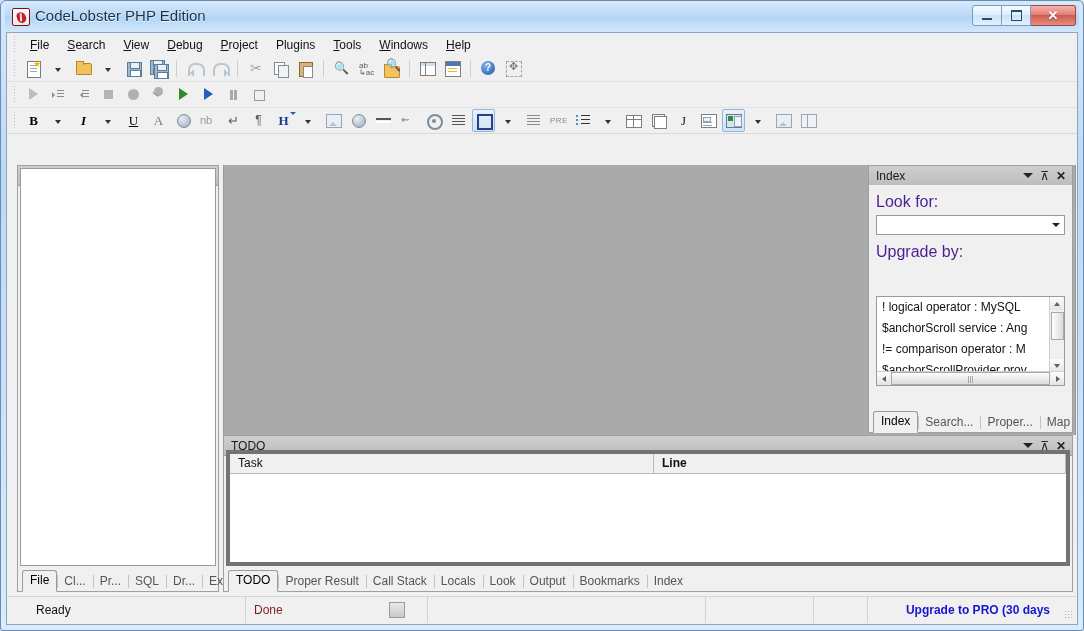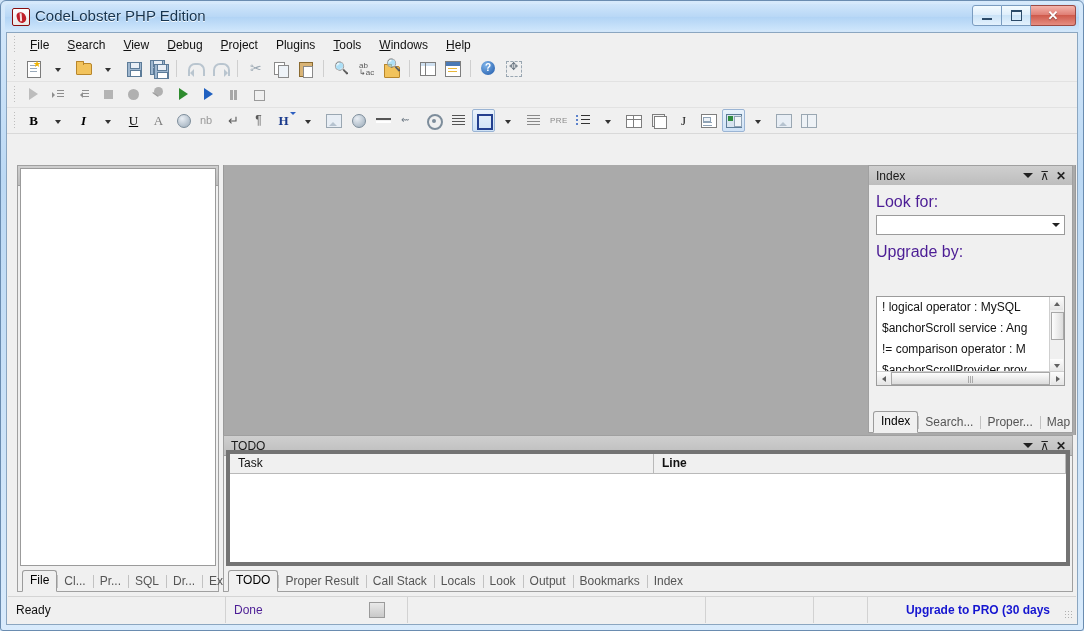--- a/index.html
+++ b/index.html
@@ -213,25 +213,25 @@
   
   #todoPanel{left:215px;right:3px;top:294px;bottom:3px;}
   .todo-table{position:absolute;left:2px;right:2px;top:2px;bottom:25px;background:#fff;border:4px solid #737373;margin-top:12px;}
   .th-row{display:flex;height:19px;background:#f0f0f0;border-bottom:1px solid #b9b9b9;}
   .th{font-size:12px;color:#111;padding:2px 0 0 8px;box-sizing:border-box;border-right:1px solid #b9b9b9;}
   .th.task{width:424px;}
   .th.line{flex:1;font-weight:bold;}
 
   
   .statusbar{position:absolute;left:1px;right:1px;bottom:1px;height:26px;
-     background:#f0f0f0;border-top:1px solid #d4d4d4;display:flex;align-items:stretch;}
+     background:#f0f0f0;border-top:1px solid #d4d4d4;display:flex;align-items:stretch;padding-left:20px;}
   .sb-cell{display:flex;align-items:center;padding:0 8px;font-size:12px;color:#111;
      border-right:1px solid #d2d2d2;box-sizing:border-box;}
   .sb-ready{width:218px;}
-  .sb-done{width:120px;color:#4c1d95;border-right:none;}
+  .sb-done{width:120px;color:#7f1d1d;border-right:none;}
   .sb-prog{width:62px;display:flex;align-items:center;justify-content:center;border-right:1px solid #d2d2d2;}
   .prog-box{width:14px;height:14px;background:linear-gradient(to bottom,#e9e9e9,#c9c9c9);border:1px solid #9a9a9a;}
   .sb-flex{flex:1;border-right:1px solid #d2d2d2;}
   .sb-w1{width:108px;border-right:1px solid #d2d2d2;}
   .sb-w2{width:54px;border-right:1px solid #d2d2d2;}
   .sb-upg{width:190px;justify-content:flex-end;overflow:hidden;border-right:none;}
   .upg-link{color:#1515d0;font-weight:bold;font-size:12px;white-space:nowrap;}
   .grip-corner{width:16px;display:flex;align-items:flex-end;justify-content:flex-end;padding:0 2px 3px 0;}
   .grip-corner span{display:block;width:10px;height:10px;
      background-image:radial-gradient(#b0b0b0 40%,transparent 41%);background-size:3px 3px;}

